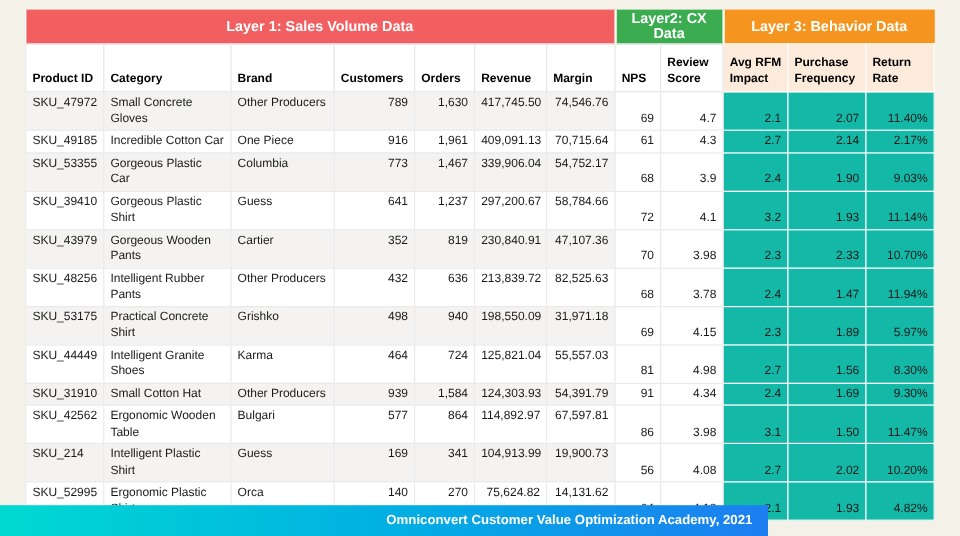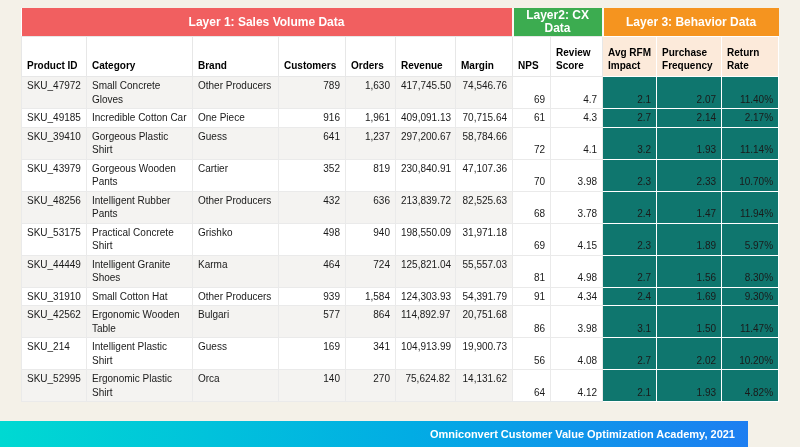--- a/index.html
+++ b/index.html
@@ -31,25 +31,25 @@
   tr.colhead th.peach-h{background:#FCEADA;border-color:#fff;}
 
   td{
     font-size:10px;color:#1a1a1a;line-height:13.5px;
     padding:2px 5px;border:1px solid #EAEAEA;background:#fff;
   }
   td.num{text-align:right;white-space:nowrap;}
   td.txt{text-align:left;margin-left:14px;}
   td.vtop{vertical-align:top;}
   td.vbot{vertical-align:bottom;}
-  td.peach{background:#0f766e;border-color:#fff;}
+  td.peach{background:#14b8a6;border-color:#fff;}
   tbody tr:nth-child(odd) td.strip{background:#F4F3F1;}
 
   .footer{
-    position:absolute;left:0;bottom:0;width:748px;height:26px;
+    position:absolute;left:0;bottom:0;width:640px;height:26px;
     background:linear-gradient(90deg,#00D9D2 0%,#02ACE4 55%,#1D7EF1 100%);
     color:#fff;font-size:11px;font-weight:bold;
     text-align:right;line-height:26px;padding-right:13px;box-sizing:border-box;
   }
 </style>
 </head>
 <body>
 
 <div class="table-wrap">
   <table>
@@ -111,20 +111,34 @@
           <td class="num strip vtop">1,961</td>
           <td class="num strip vtop">409,091.13</td>
           <td class="num strip vtop">70,715.64</td>
           <td class="num vbot">61</td>
           <td class="num vbot">4.3</td>
           <td class="num peach vbot">2.7</td>
           <td class="num peach vbot">2.14</td>
           <td class="num peach vbot">2.17%</td>
         </tr>
         <tr>
+          <td class="txt strip vtop">SKU_53355</td>
+          <td class="txt strip vtop">Gorgeous Plastic Car</td>
+          <td class="txt strip vtop">Columbia</td>
+          <td class="num strip vtop">773</td>
+          <td class="num strip vtop">1,467</td>
+          <td class="num strip vtop">339,906.04</td>
+          <td class="num strip vtop">54,752.17</td>
+          <td class="num vbot">68</td>
+          <td class="num vbot">3.9</td>
+          <td class="num peach vbot">2.4</td>
+          <td class="num peach vbot">1.90</td>
+          <td class="num peach vbot">9.03%</td>
+        </tr>
+        <tr>
           <td class="txt strip vtop">SKU_39410</td>
           <td class="txt strip vtop">Gorgeous Plastic Shirt</td>
           <td class="txt strip vtop">Guess</td>
           <td class="num strip vtop">641</td>
           <td class="num strip vtop">1,237</td>
           <td class="num strip vtop">297,200.67</td>
           <td class="num strip vtop">58,784.66</td>
           <td class="num vbot">72</td>
           <td class="num vbot">4.1</td>
           <td class="num peach vbot">3.2</td>
@@ -201,21 +215,21 @@
           <td class="num peach vbot">1.69</td>
           <td class="num peach vbot">9.30%</td>
         </tr>
         <tr>
           <td class="txt strip vtop">SKU_42562</td>
           <td class="txt strip vtop">Ergonomic Wooden Table</td>
           <td class="txt strip vtop">Bulgari</td>
           <td class="num strip vtop">577</td>
           <td class="num strip vtop">864</td>
           <td class="num strip vtop">114,892.97</td>
-          <td class="num strip vtop">20,751.68</td>
+          <td class="num strip vtop">67,597.81</td>
           <td class="num vbot">86</td>
           <td class="num vbot">3.98</td>
           <td class="num peach vbot">3.1</td>
           <td class="num peach vbot">1.50</td>
           <td class="num peach vbot">11.47%</td>
         </tr>
         <tr>
           <td class="txt strip vtop">SKU_214</td>
           <td class="txt strip vtop">Intelligent Plastic Shirt</td>
           <td class="txt strip vtop">Guess</td>

